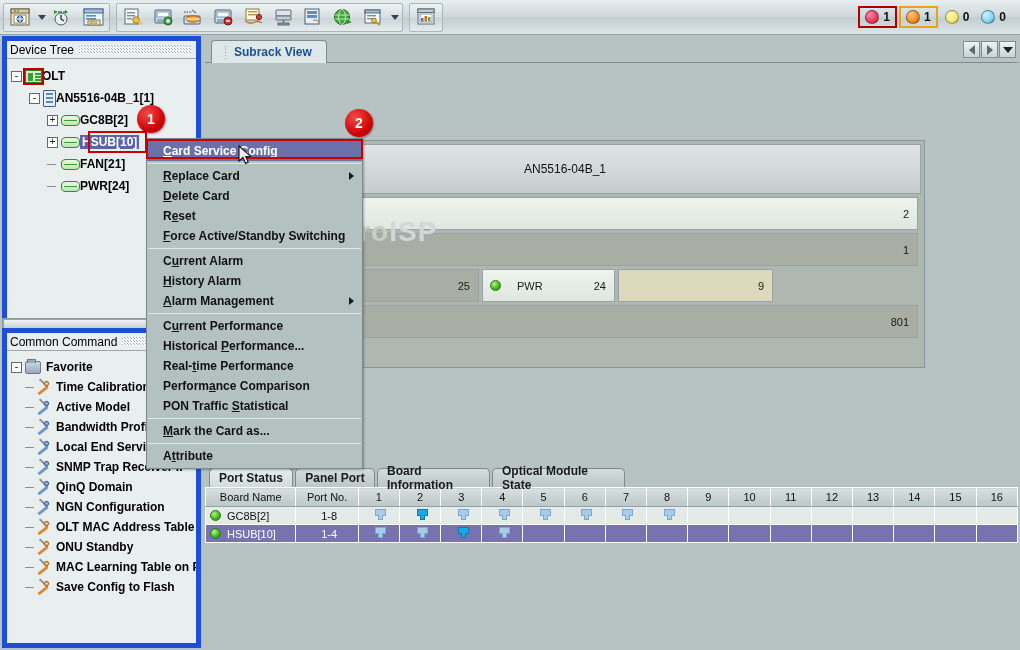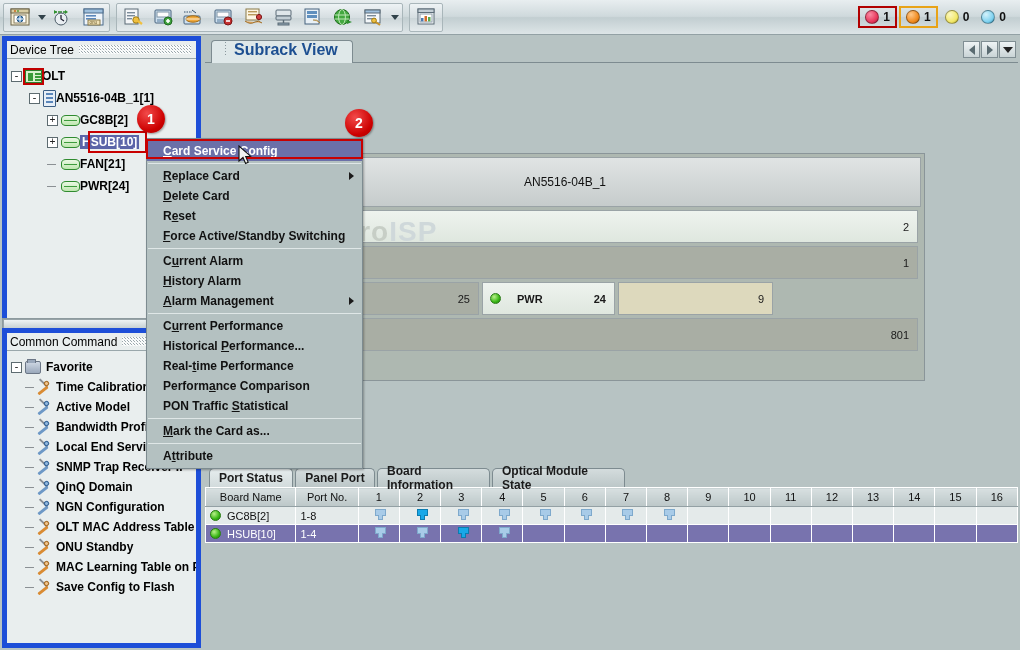--- a/index.html
+++ b/index.html
@@ -127,22 +127,22 @@
 
   
   #main { position: absolute; left: 205px; top: 38px; right: 2px; bottom: 2px; }
   #tabstrip {
     position: absolute; left: 0; top: 0; right: 0; height: 25px;
     background: #b7c3c3; border-bottom: 1px solid #7d8b90;
   }
   .vtab {
     position: absolute; left: 6px; top: 2px; height: 23px; padding: 0 14px 0 12px;
     background: #dfe8e9; border: 1px solid #7d8b90; border-bottom: none;
-    border-radius: 4px 4px 0 0; display: flex; 
-    color: #1d4f91; font-weight: bold; font-size: 16px;
+    border-radius: 4px 4px 0 0; display: flex; align-items: center;
+    color: #1d4f91; font-weight: bold; font-size: 12px;
   }
   .vtab .dots {
     width: 3px; height: 14px; margin-right: 7px;
     background-image: radial-gradient(#8a989d 40%, transparent 41%);
     background-size: 3px 3px;
   }
   #tab-nav { position: absolute; right: 2px; top: 3px; display: flex; gap: 1px; }
   .navbtn {
     width: 17px; height: 17px; border: 1px solid #808e93;
     background: linear-gradient(180deg,#eef3f4,#c9d4d6);
@@ -150,21 +150,21 @@
   }
   .navbtn .tri-l{border-top:5px solid transparent;border-bottom:5px solid transparent;border-right:6px solid #5a6b71;}
   .navbtn .tri-r{border-top:5px solid transparent;border-bottom:5px solid transparent;border-left:6px solid #5a6b71;}
   .navbtn .tri-d{border-left:5px solid transparent;border-right:5px solid transparent;border-top:6px solid #222;}
 
   #rack-area {
     position: absolute; left: 0; top: 26px; right: 0; height: 400px;
     background: #b7c3c3; overflow: hidden;
   }
   #rack {
-    position: absolute; left: 0; top: 89px; width: 720px; height: 228px;
+    position: absolute; left: 0; top: 76px; width: 720px; height: 228px;
     border: 1px solid #8a9599; background: #aeb8b1; padding: 3px;
   }
   .rack-head {
     height: 50px; background: linear-gradient(180deg,#e0e4e4,#c6cccc);
     border: 1px solid #9aa3a6;
     display: flex; align-items: center; justify-content: center;
     font-size: 12px; color: #111;
   }
   .rack-row { display:flex; margin-top: 3px; height: 33px; }
   .slot {
@@ -200,21 +200,21 @@
   #bottom { position: absolute; left: 0; right: 0; top: 428px; bottom: 0; }
   #bottom-tabs { height: 21px; position: relative; }
   .btab {
     position: absolute; top: 2px; height: 19px; padding: 0 9px;
     display: flex; align-items: center; font-size: 12px; font-weight: bold; color: #1b1b1b;
     border: 1px solid #7d8b90; border-bottom: none;
     background: linear-gradient(180deg,#d4dcdd,#bcc7c8);
     border-radius: 5px 5px 0 0;
   }
   .btab.active { background: linear-gradient(180deg,#e6edee,#d2dbdc); }
-  table.ports { border-collapse: collapse; width: 100%; table-layout: fixed; }
+  table.ports { border-collapse: collapse; width: 100%; table-layout: fixed; text-align: center; }
   table.ports th {
     background: linear-gradient(180deg,#d8e0e1,#bcc7c8);
     border: 1px solid #ffffff; border-bottom: 1px solid #93a0a4;
     font-size: 11px; font-weight: normal; color: #111; height: 19px; padding: 0;
   }
   table.ports td {
     border: 1px solid #ffffff; height: 18px; font-size: 11px; color: #111;
     padding: 0 0 0 4px; background: #e4eaea;
   }
   tr.rowsel td { background: #7873ae; color: #fff; }
@@ -638,21 +638,21 @@
             </div>
             <div class="rack-row">
               <div class="slot empty" style="width: 714px; margin-right: 3px;">
                 <span class="num">1</span>
               </div>
             </div>
             <div class="rack-row">
               <div class="slot empty" style="width: 270px; margin-right: 3px;">
                 <span class="num">25</span>
               </div>
-              <div class="slot filled" style="width: 133px; margin-right: 3px; font-weight: bold;">
+              <div class="slot filled" style="width: 133px; margin-right: 3px;">
                 <span class="led"></span>
                 <span class="nm">PWR</span>
                 <span class="num">24</span>
               </div>
               <div class="slot tan" style="width: 155px; margin-right: 3px;">
                 <span class="num">9</span>
               </div>
             </div>
             <div class="rack-row">
               <div class="slot empty" style="width: 714px; margin-right: 3px;">

